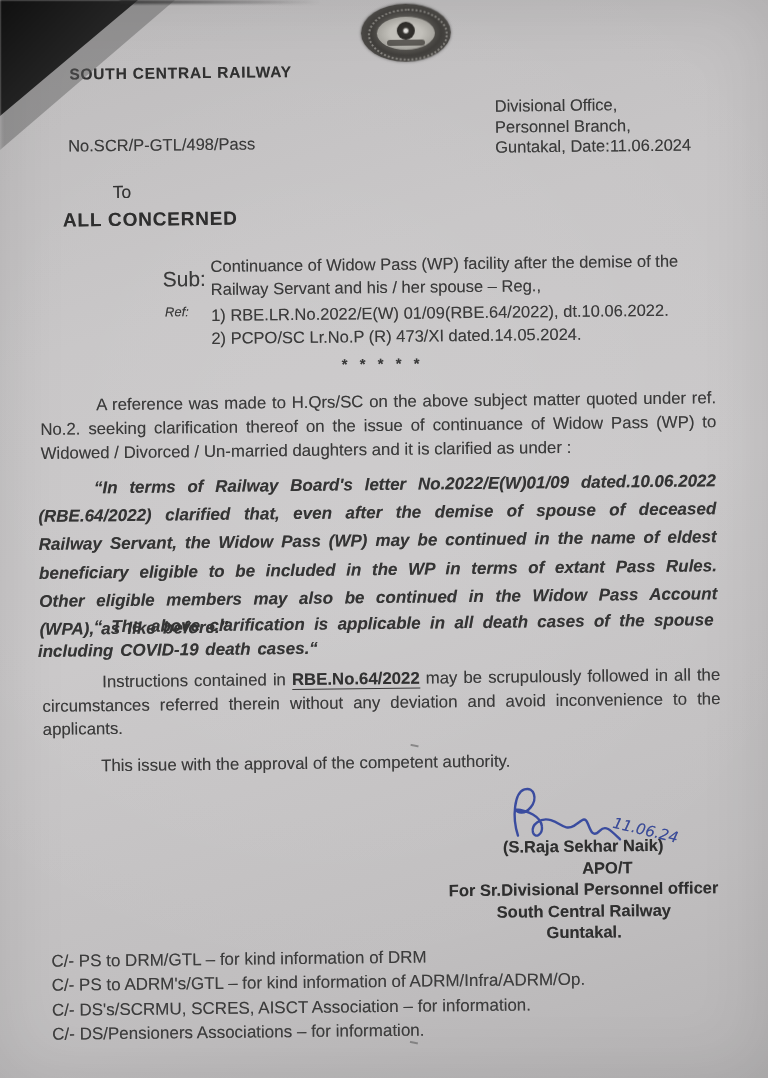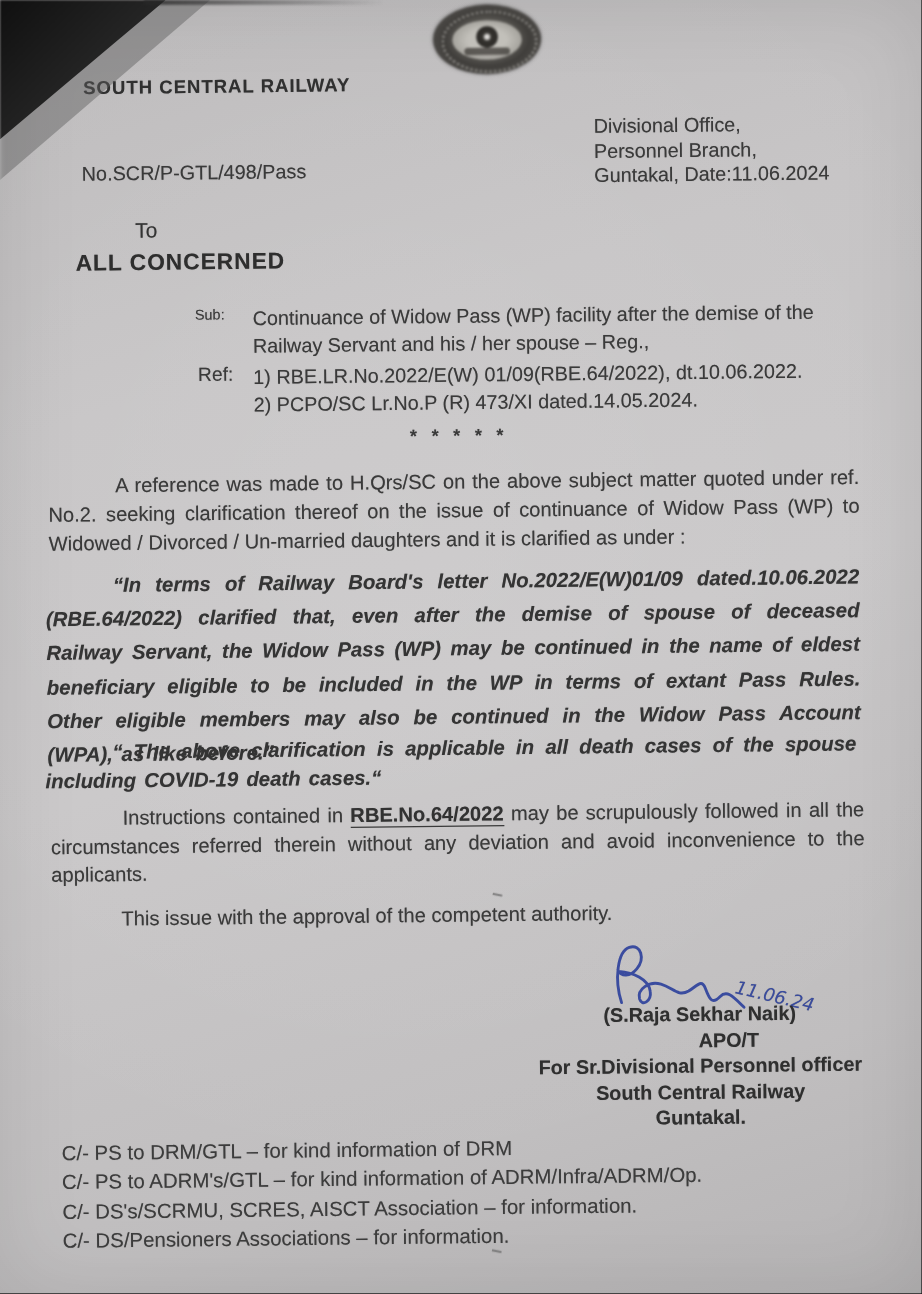--- a/index.html
+++ b/index.html
@@ -41,23 +41,23 @@
     transform-origin:50% 45%;
     color:#3a3a3a;
     text-shadow:0 0 0.6px rgba(55,55,55,0.45);
   }
   .abs{position:absolute;}
   .org-title{left:74px;top:62px;font-size:15.5px;font-weight:bold;letter-spacing:0.8px;color:#303030;}
   .ref-no{left:72px;top:133px;font-size:16.5px;}
   .office{left:499px;top:97px;font-size:16.5px;line-height:20.5px;}
   .to-line{left:70px;top:179px;font-size:17.5px;color:#333;margin-left:46px;}
   .recipient{left:66px;top:206px;font-size:19px;font-weight:bold;letter-spacing:0.8px;color:#2e2e2e;}
-  .sub-label{left:165px;top:253px;font-size:12px;}
+  .sub-label{left:165px;top:265px;font-size:21px;}
   .sub-lines{left:213px;top:253px;width:510px;font-size:16.5px;line-height:23px;}
-  .ref-label{left:167px;top:302px;font-size:16px;}
+  .ref-label{left:167px;top:302px;font-size:13px;font-style:italic;}
   .ref-lines{left:213px;top:302px;width:520px;font-size:16.5px;line-height:22.5px;}
   .stars{left:0;top:355px;width:768px;text-align:center;font-size:15px;font-weight:bold;letter-spacing:4px;}
   .para1{left:41px;top:390px;width:676px;font-size:16.8px;line-height:24.2px;text-align:justify;text-indent:56px;}
   .quote1{left:38px;top:471px;width:678px;font-size:17px;font-weight:bold;font-style:italic;line-height:28.2px;text-align:justify;text-indent:56px;color:#343434;word-spacing:2.5px;}
   .quote2{left:36px;top:612px;width:676px;font-size:17px;font-weight:bold;font-style:italic;line-height:23.5px;text-align:justify;text-indent:56px;color:#343434;word-spacing:2px;}
   .para2{left:40px;top:667px;width:678px;font-size:16.8px;line-height:23.6px;text-align:justify;text-indent:60px;}
   .rbe-link{font-weight:bold;border-bottom:1.8px solid #3a3a3a;color:#323232;}
   .closing{left:98px;top:753px;font-size:16.8px;}
   .sig-svg{left:490px;top:784px;}
   .sig-block{left:425px;top:838px;width:308px;text-align:center;font-size:16.5px;font-weight:bold;line-height:21.6px;color:#2f2f2f;}

